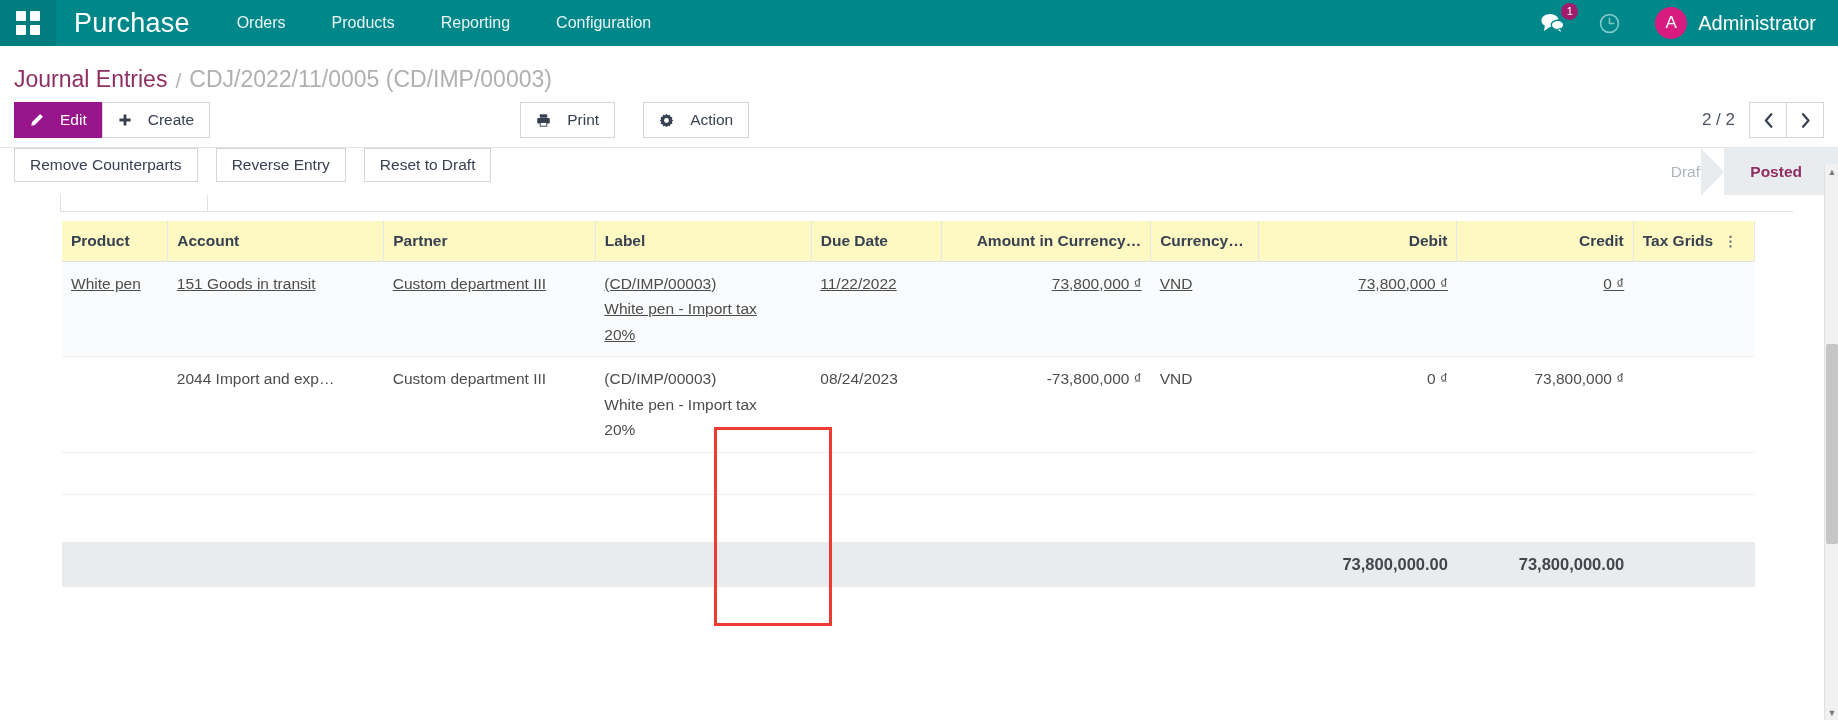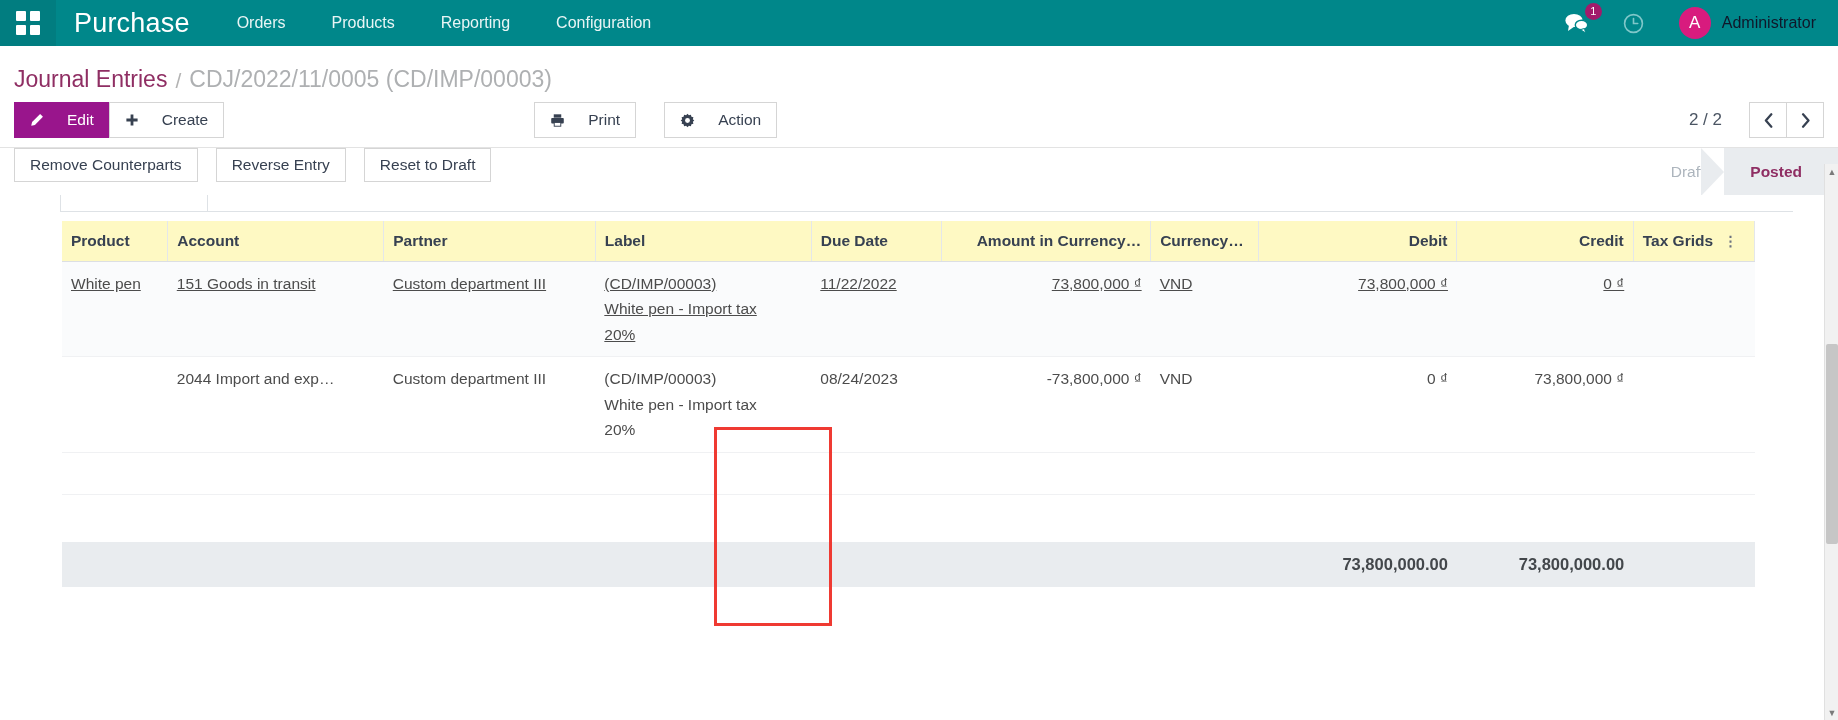--- a/index.html
+++ b/index.html
@@ -83,21 +83,21 @@
   }
   .avatar {
     width: 32px; height: 32px;
     border-radius: 50%;
     background: #d81b7e;
     color: #fff;
     font-size: 17px;
     display: flex; align-items: center; justify-content: center;
     margin-right: 11px;
   }
-  .user-name { color: #0f172a; font-size: 16px; white-space: nowrap; }
+  .user-name { color: #ffffff; font-size: 20px; white-space: nowrap; }
 
   
   .breadcrumb-row {
     height: 47px;
     display: flex;
     align-items: flex-end;
     padding-left: 14px;
     background: #fff;
   }
   .bc-root {
@@ -121,39 +121,39 @@
   .btn {
     height: 36px;
     padding: 0 15px;
     border: 1px solid #d5d5d5;
     background: #ffffff;
     color: #374151;
     font-size: 15.5px;
     font-family: "Liberation Sans", sans-serif;
     display: inline-flex;
     align-items: center;
-    gap: 23px;
+    gap: 16px;
     cursor: pointer;
     border-radius: 0;
     white-space: nowrap;
   }
   .btn-primary {
     background: #9b1b7e;
     background: #99158c;
     border-color: #99158c;
     color: #ffffff;
   }
   .btn-group { display: flex; }
   .btn-group .btn + .btn { margin-left: -1px; }
   .gap-mid { width: 310px; }
   .pager {
     margin-left: auto;
     display: flex;
     align-items: center;
-    gap: 27px;
+    gap: 14px;
   }
   .pager-count { font-size: 17px; color: #4b5563; white-space: nowrap; }
   .pager-btns { display: flex; }
   .pg-btn {
     width: 38px; height: 36px;
     border: 1px solid #d5d5d5;
     background: #fff;
     display: flex; align-items: center; justify-content: center;
     cursor: pointer;
     font-size: 17px;

